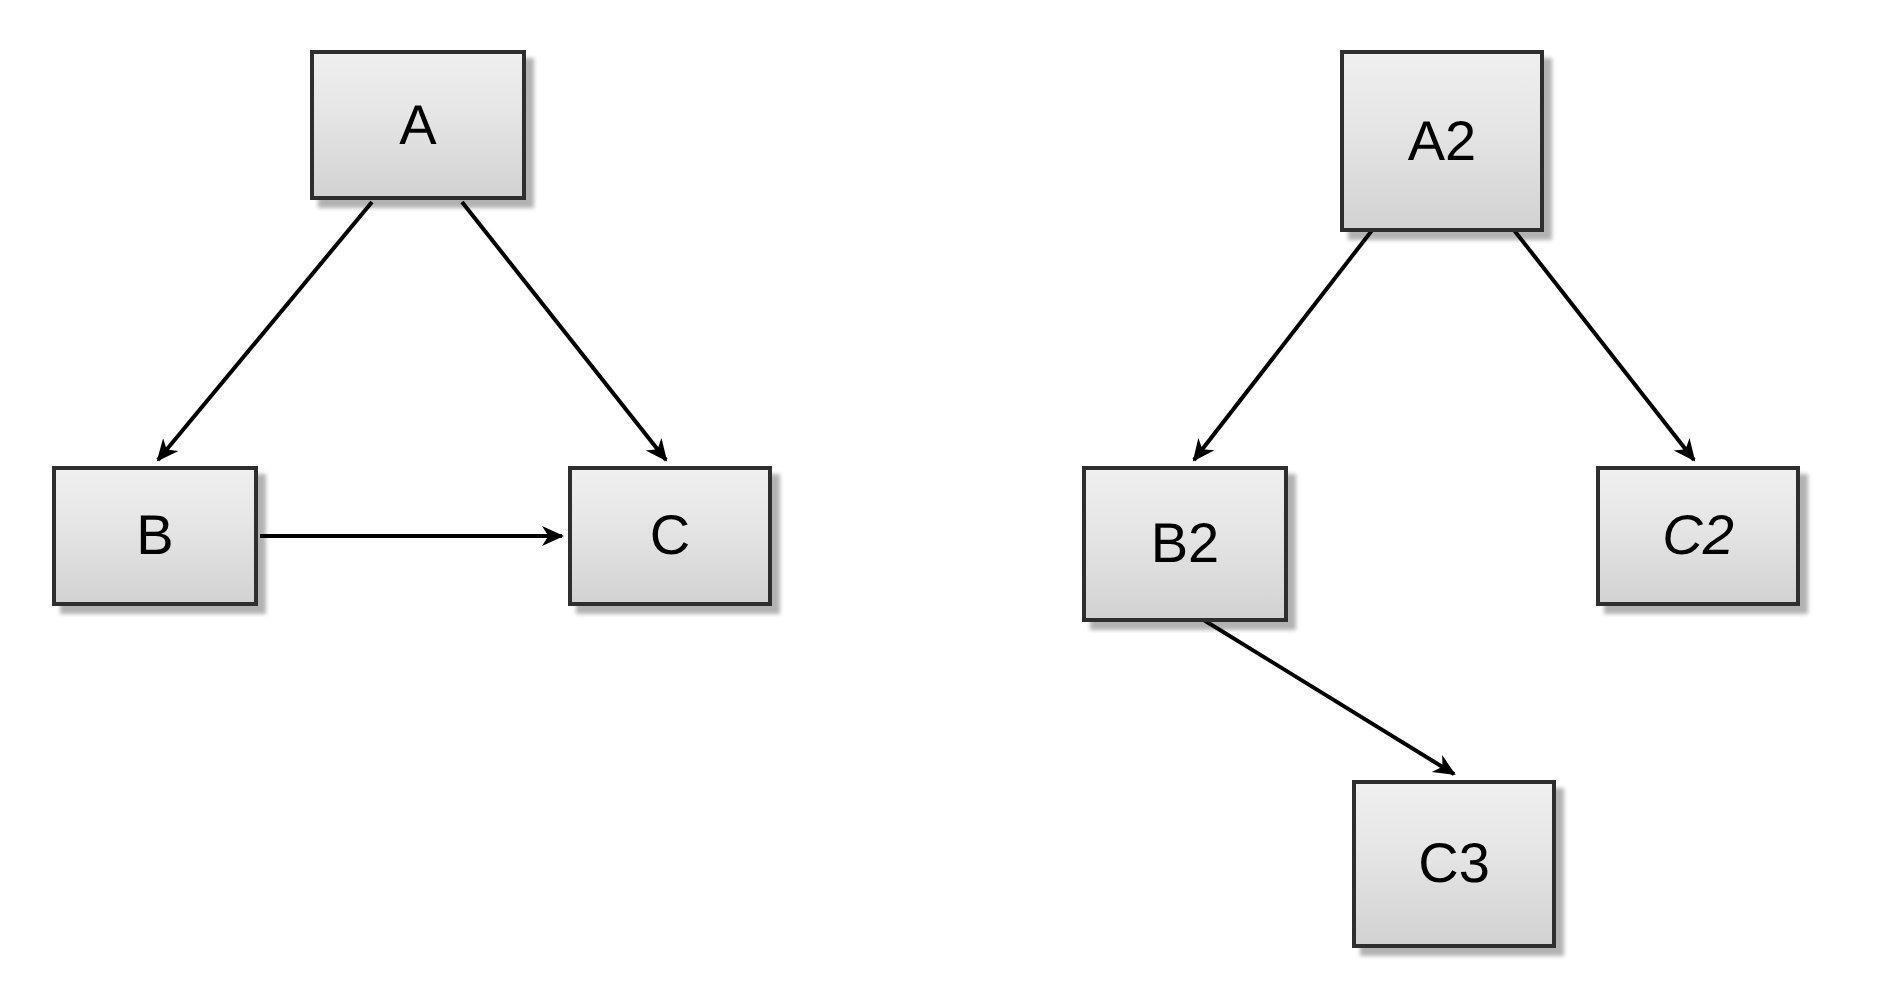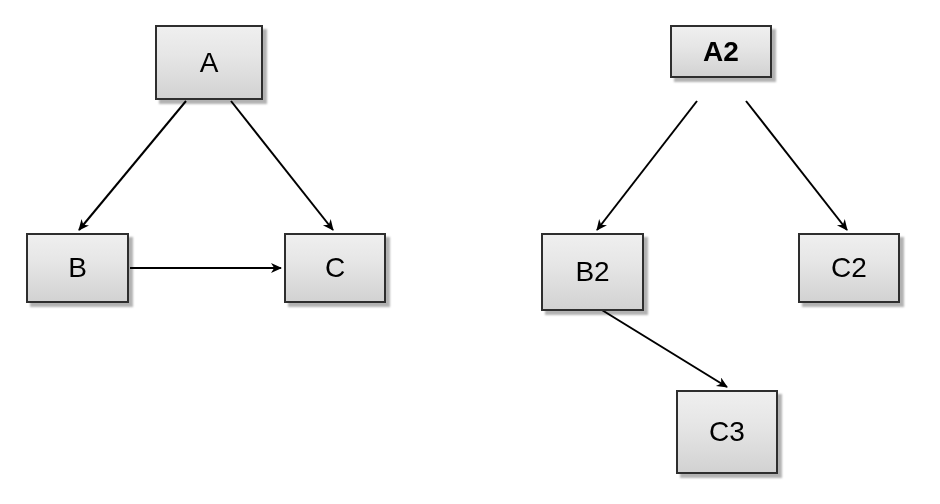--- a/index.html
+++ b/index.html
@@ -69,27 +69,27 @@
   <div id="nodes-layer">
       <div class="node" style="left: 155px; top: 25px; width: 108px; height: 75px;">
         <span class="node-label">A</span>
       </div>
       <div class="node" style="left: 26px; top: 233px; width: 103px; height: 70px;">
         <span class="node-label">B</span>
       </div>
       <div class="node" style="left: 284px; top: 233px; width: 102px; height: 70px;">
         <span class="node-label">C</span>
       </div>
-      <div class="node" style="left: 670px; top: 25px; width: 102px; height: 53px; font-weight: bold;">
+      <div class="node" style="left: 670px; top: 25px; width: 102px; height: 91px;">
         <span class="node-label">A2</span>
       </div>
       <div class="node" style="left: 541px; top: 233px; width: 103px; height: 78px;">
         <span class="node-label">B2</span>
       </div>
-      <div class="node" style="left: 798px; top: 233px; width: 102px; height: 70px;">
+      <div class="node" style="left: 798px; top: 233px; width: 102px; height: 70px; font-style: italic;">
         <span class="node-label">C2</span>
       </div>
       <div class="node" style="left: 676px; top: 390px; width: 102px; height: 84px;">
         <span class="node-label">C3</span>
       </div>
     </div>
 
 </div>
 
 </body></html>

